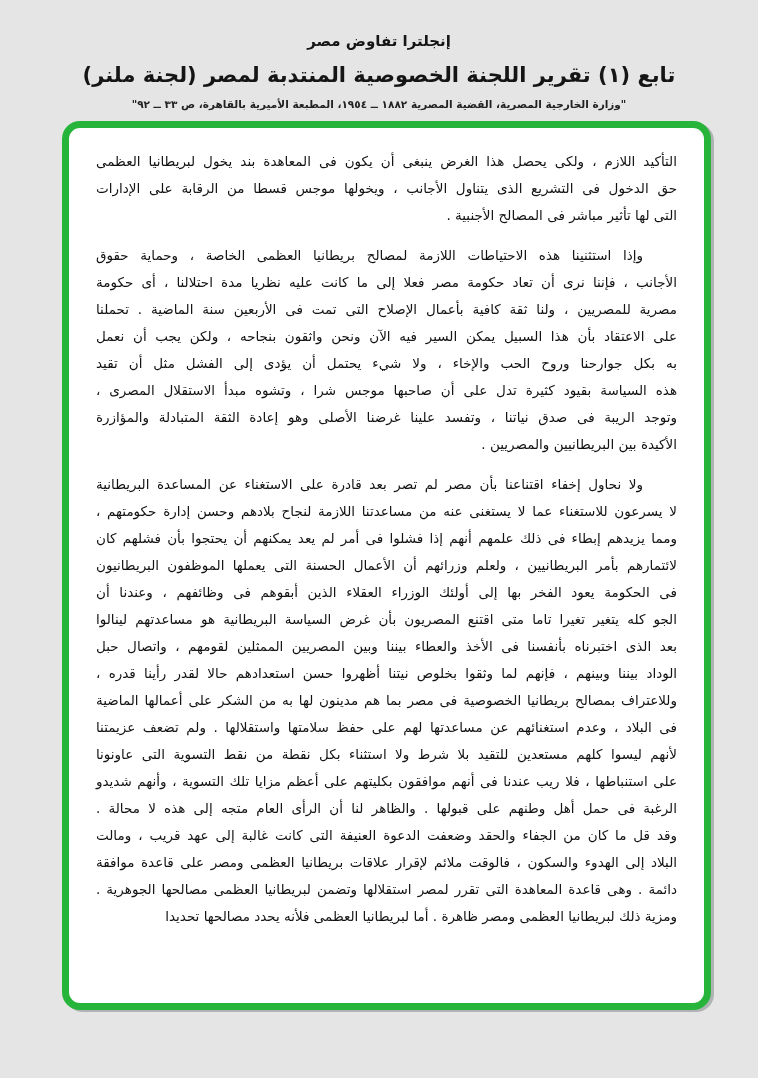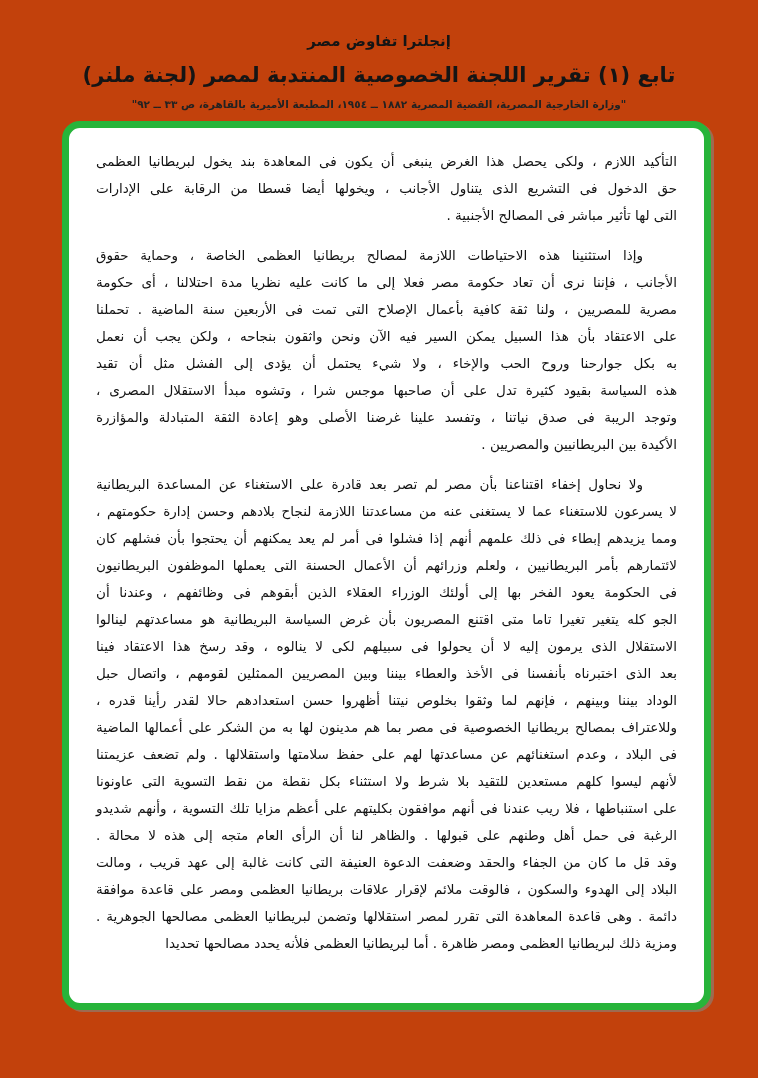--- a/index.html
+++ b/index.html
@@ -5,21 +5,21 @@
   html, body {
     margin: 0;
     padding: 0;
     background: #ffffff;
     font-family: "DejaVu Sans", sans-serif;
   }
   .page {
     position: relative;
     width: 758px;
     height: 1078px;
-    background: #c2410c;
+    background: #e5e5e5;
     overflow: hidden;
     direction: rtl;
     color: #151515;
   }
   .page-header {
     position: absolute;
     top: 32px;
     left: 0;
     right: 0;
     text-align: center;
@@ -87,41 +87,40 @@
   <div class="page-header">
     <div class="doc-title">إنجلترا تفاوض مصر</div>
     <div class="doc-subtitle">تابع (١) تقرير اللجنة الخصوصية المنتدبة لمصر (لجنة ملنر)</div>
     <div class="doc-source">"وزارة الخارجية المصرية، القضية المصرية ١٨٨٢ ــ ١٩٥٤، المطبعة الأميرية بالقاهرة، ص ٣٣ ــ ٩٢"</div>
   </div>
 
   <div class="green-frame">
     <div class="frame-inner">
         <div class="paragraph">
           <div class="body-line">التأكيد اللازم ، ولكى يحصل هذا الغرض ينبغى أن يكون فى المعاهدة بند يخول لبريطانيا العظمى</div>
-          <div class="body-line">حق الدخول فى التشريع الذى يتناول الأجانب ، ويخولها أيضا قسطا من الرقابة على الإدارات</div>
+          <div class="body-line">حق الدخول فى التشريع الذى يتناول الأجانب ، ويخولها موجس قسطا من الرقابة على الإدارات</div>
           <div class="body-line last">التى لها تأثير مباشر فى المصالح الأجنبية .</div>
         </div>
         <div class="paragraph">
           <div class="body-line indent">وإذا استثنينا هذه الاحتياطات اللازمة لمصالح بريطانيا العظمى الخاصة ، وحماية حقوق</div>
           <div class="body-line">الأجانب ، فإننا نرى أن تعاد حكومة مصر فعلا إلى ما كانت عليه نظريا مدة احتلالنا ، أى حكومة</div>
           <div class="body-line">مصرية للمصريين ، ولنا ثقة كافية بأعمال الإصلاح التى تمت فى الأربعين سنة الماضية . تحملنا</div>
           <div class="body-line">على الاعتقاد بأن هذا السبيل يمكن السير فيه الآن ونحن واثقون بنجاحه ، ولكن يجب أن نعمل</div>
           <div class="body-line">به بكل جوارحنا وروح الحب والإخاء ، ولا شيء يحتمل أن يؤدى إلى الفشل مثل أن تقيد</div>
           <div class="body-line">هذه السياسة بقيود كثيرة تدل على أن صاحبها موجس شرا ، وتشوه مبدأ الاستقلال المصرى ،</div>
           <div class="body-line">وتوجد الريبة فى صدق نياتنا ، وتفسد علينا غرضنا الأصلى وهو إعادة الثقة المتبادلة والمؤازرة</div>
           <div class="body-line last">الأكيدة بين البريطانيين والمصريين .</div>
         </div>
         <div class="paragraph">
           <div class="body-line indent">ولا نحاول إخفاء اقتناعنا بأن مصر لم تصر بعد قادرة على الاستغناء عن المساعدة البريطانية</div>
           <div class="body-line">لا يسرعون للاستغناء عما لا يستغنى عنه من مساعدتنا اللازمة لنجاح بلادهم وحسن إدارة حكومتهم ،</div>
           <div class="body-line">ومما يزيدهم إبطاء فى ذلك علمهم أنهم إذا فشلوا فى أمر لم يعد يمكنهم أن يحتجوا بأن فشلهم كان</div>
           <div class="body-line">لائتمارهم بأمر البريطانيين ، ولعلم وزرائهم أن الأعمال الحسنة التى يعملها الموظفون البريطانيون</div>
           <div class="body-line">فى الحكومة يعود الفخر بها إلى أولئك الوزراء العقلاء الذين أبقوهم فى وظائفهم ، وعندنا أن</div>
           <div class="body-line">الجو كله يتغير تغيرا تاما متى اقتنع المصريون بأن غرض السياسة البريطانية هو مساعدتهم لينالوا</div>
-          <div class="body-line">الاستقلال الذى يرمون إليه لا أن يحولوا فى سبيلهم لكى لا ينالوه ، وقد رسخ هذا الاعتقاد فينا</div>
           <div class="body-line">بعد الذى اختبرناه بأنفسنا فى الأخذ والعطاء بيننا وبين المصريين الممثلين لقومهم ، واتصال حبل</div>
           <div class="body-line">الوداد بيننا وبينهم ، فإنهم لما وثقوا بخلوص نيتنا أظهروا حسن استعدادهم حالا لقدر رأينا قدره ،</div>
           <div class="body-line">وللاعتراف بمصالح بريطانيا الخصوصية فى مصر بما هم مدينون لها به من الشكر على أعمالها الماضية</div>
           <div class="body-line">فى البلاد ، وعدم استغنائهم عن مساعدتها لهم على حفظ سلامتها واستقلالها . ولم تضعف عزيمتنا</div>
           <div class="body-line">لأنهم ليسوا كلهم مستعدين للتقيد بلا شرط ولا استثناء بكل نقطة من نقط التسوية التى عاونونا</div>
           <div class="body-line">على استنباطها ، فلا ريب عندنا فى أنهم موافقون بكليتهم على أعظم مزايا تلك التسوية ، وأنهم شديدو</div>
           <div class="body-line">الرغبة فى حمل أهل وطنهم على قبولها . والظاهر لنا أن الرأى العام متجه إلى هذه لا محالة .</div>
           <div class="body-line">وقد قل ما كان من الجفاء والحقد وضعفت الدعوة العنيفة التى كانت غالبة إلى عهد قريب ، ومالت</div>
           <div class="body-line">البلاد إلى الهدوء والسكون ، فالوقت ملائم لإقرار علاقات بريطانيا العظمى ومصر على قاعدة موافقة</div>
           <div class="body-line">دائمة . وهى قاعدة المعاهدة التى تقرر لمصر استقلالها وتضمن لبريطانيا العظمى مصالحها الجوهرية .</div>

